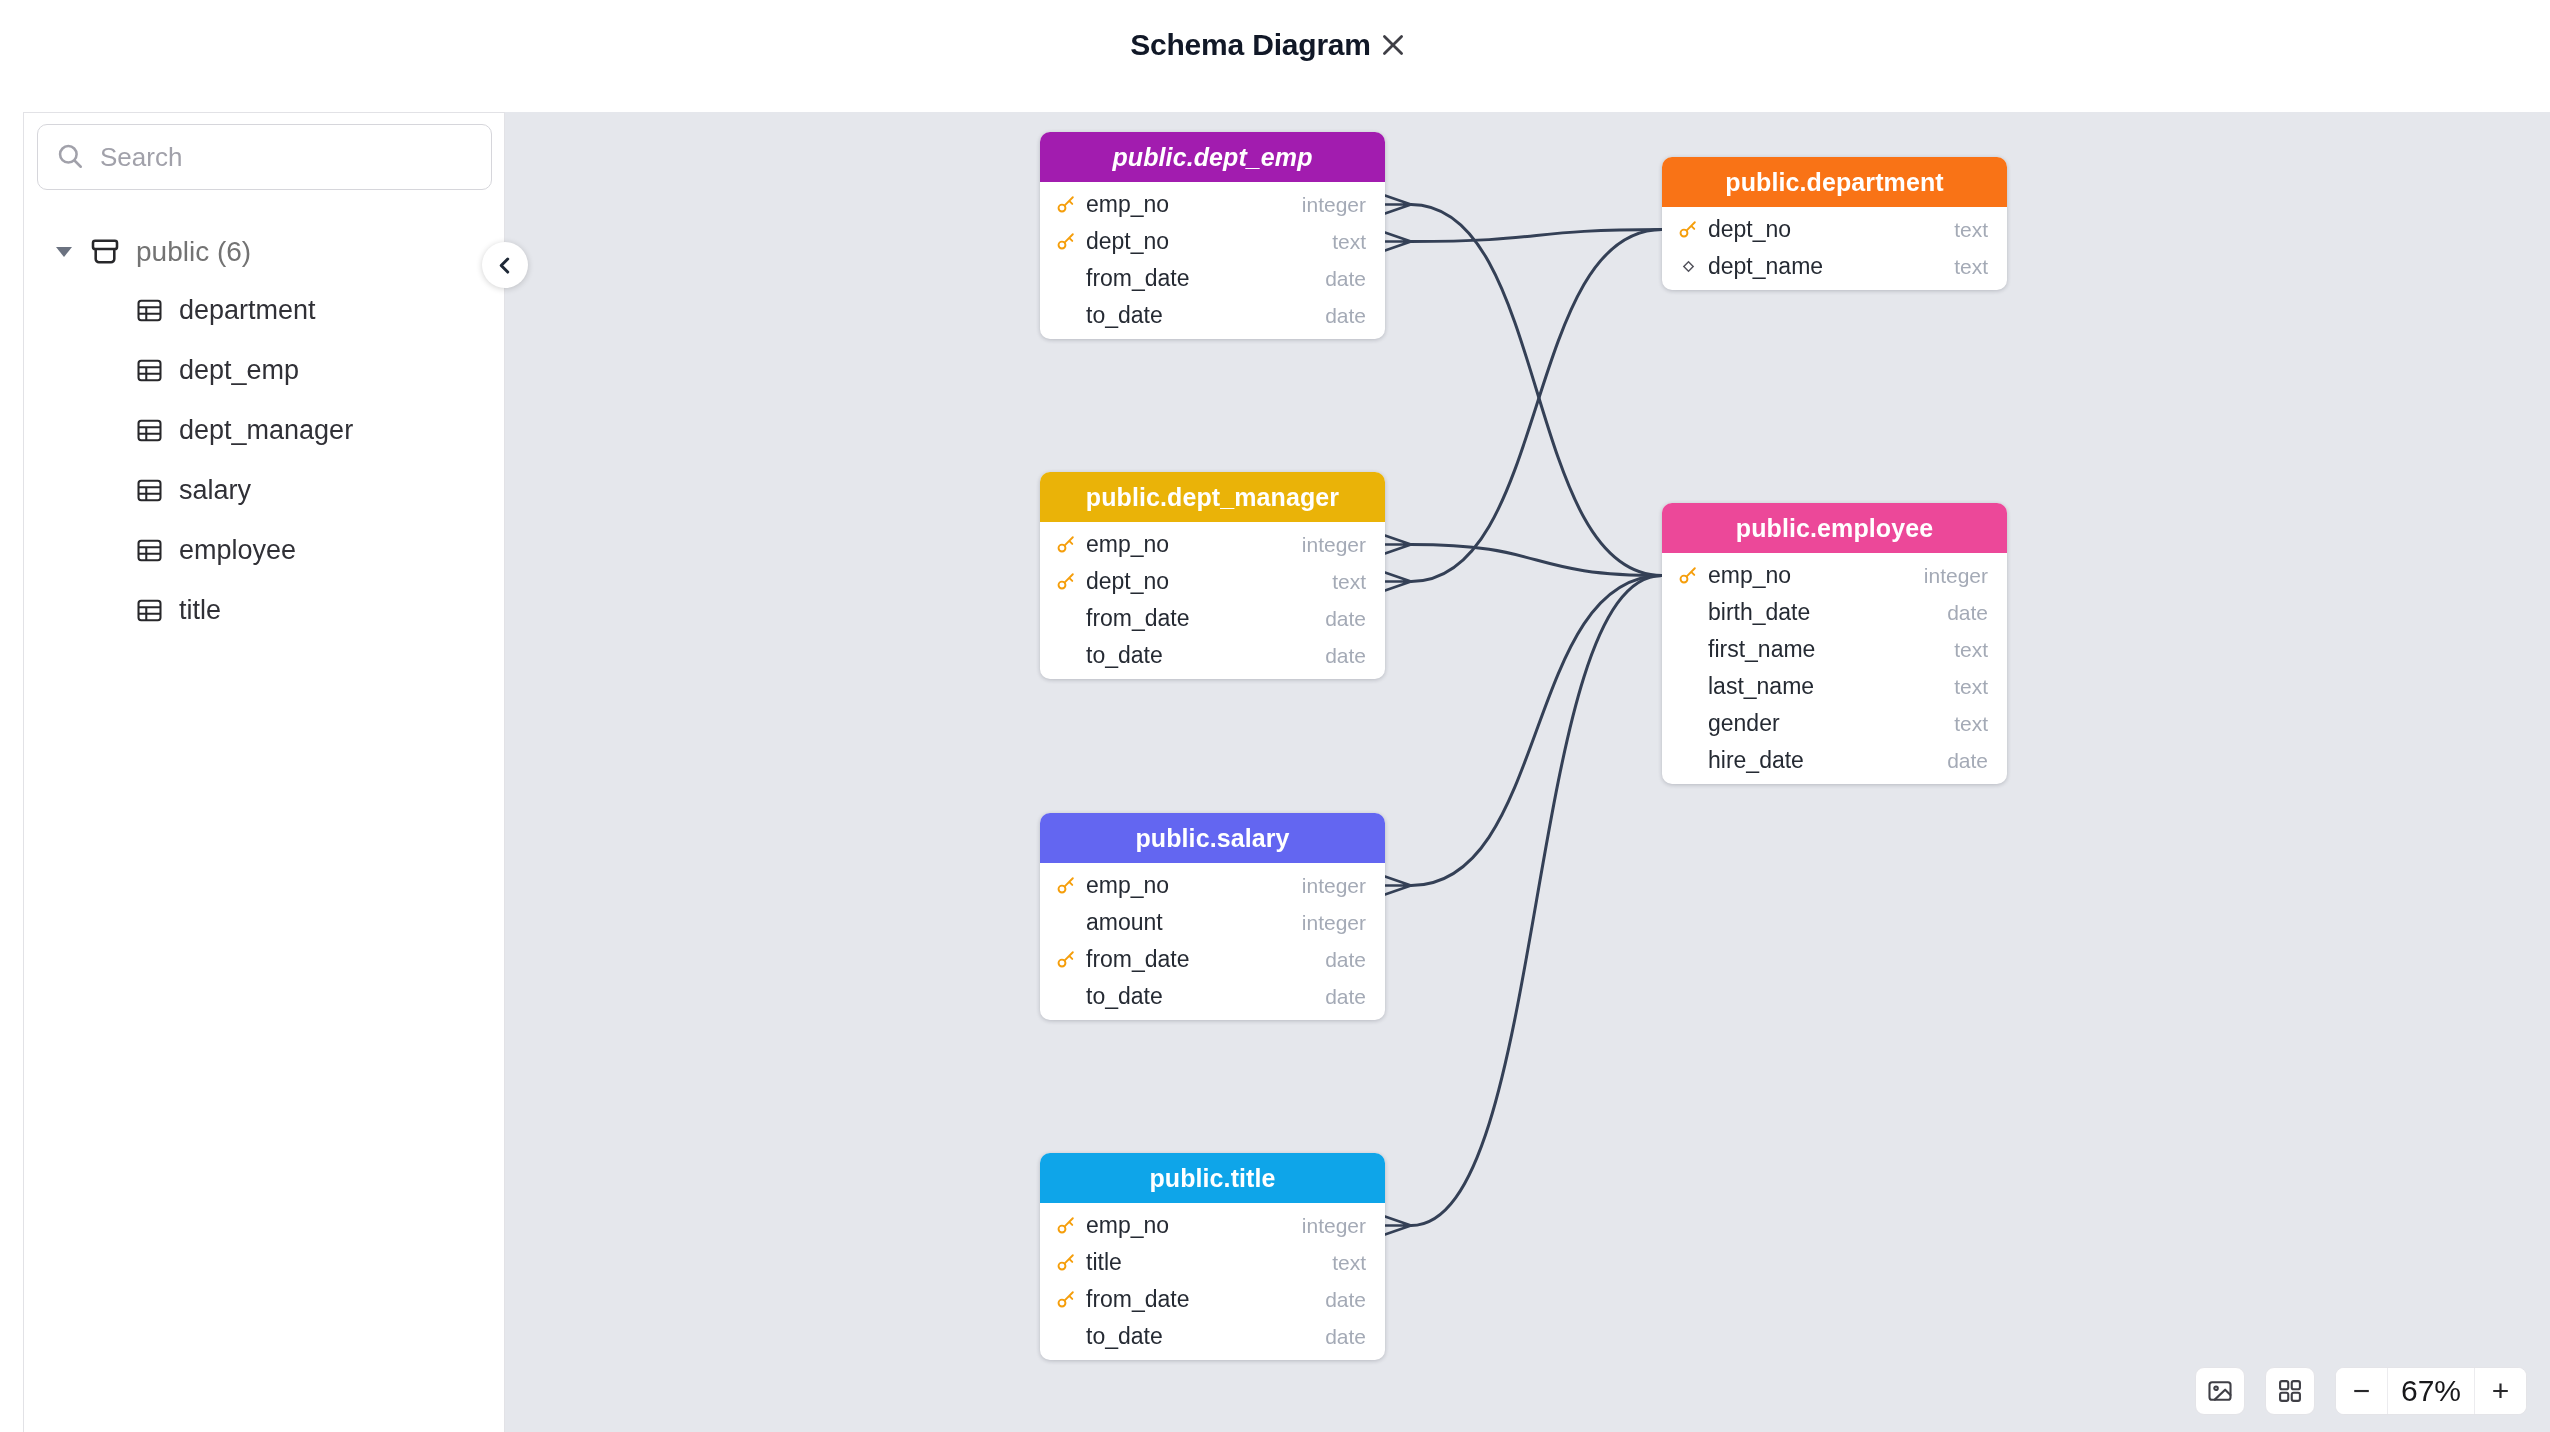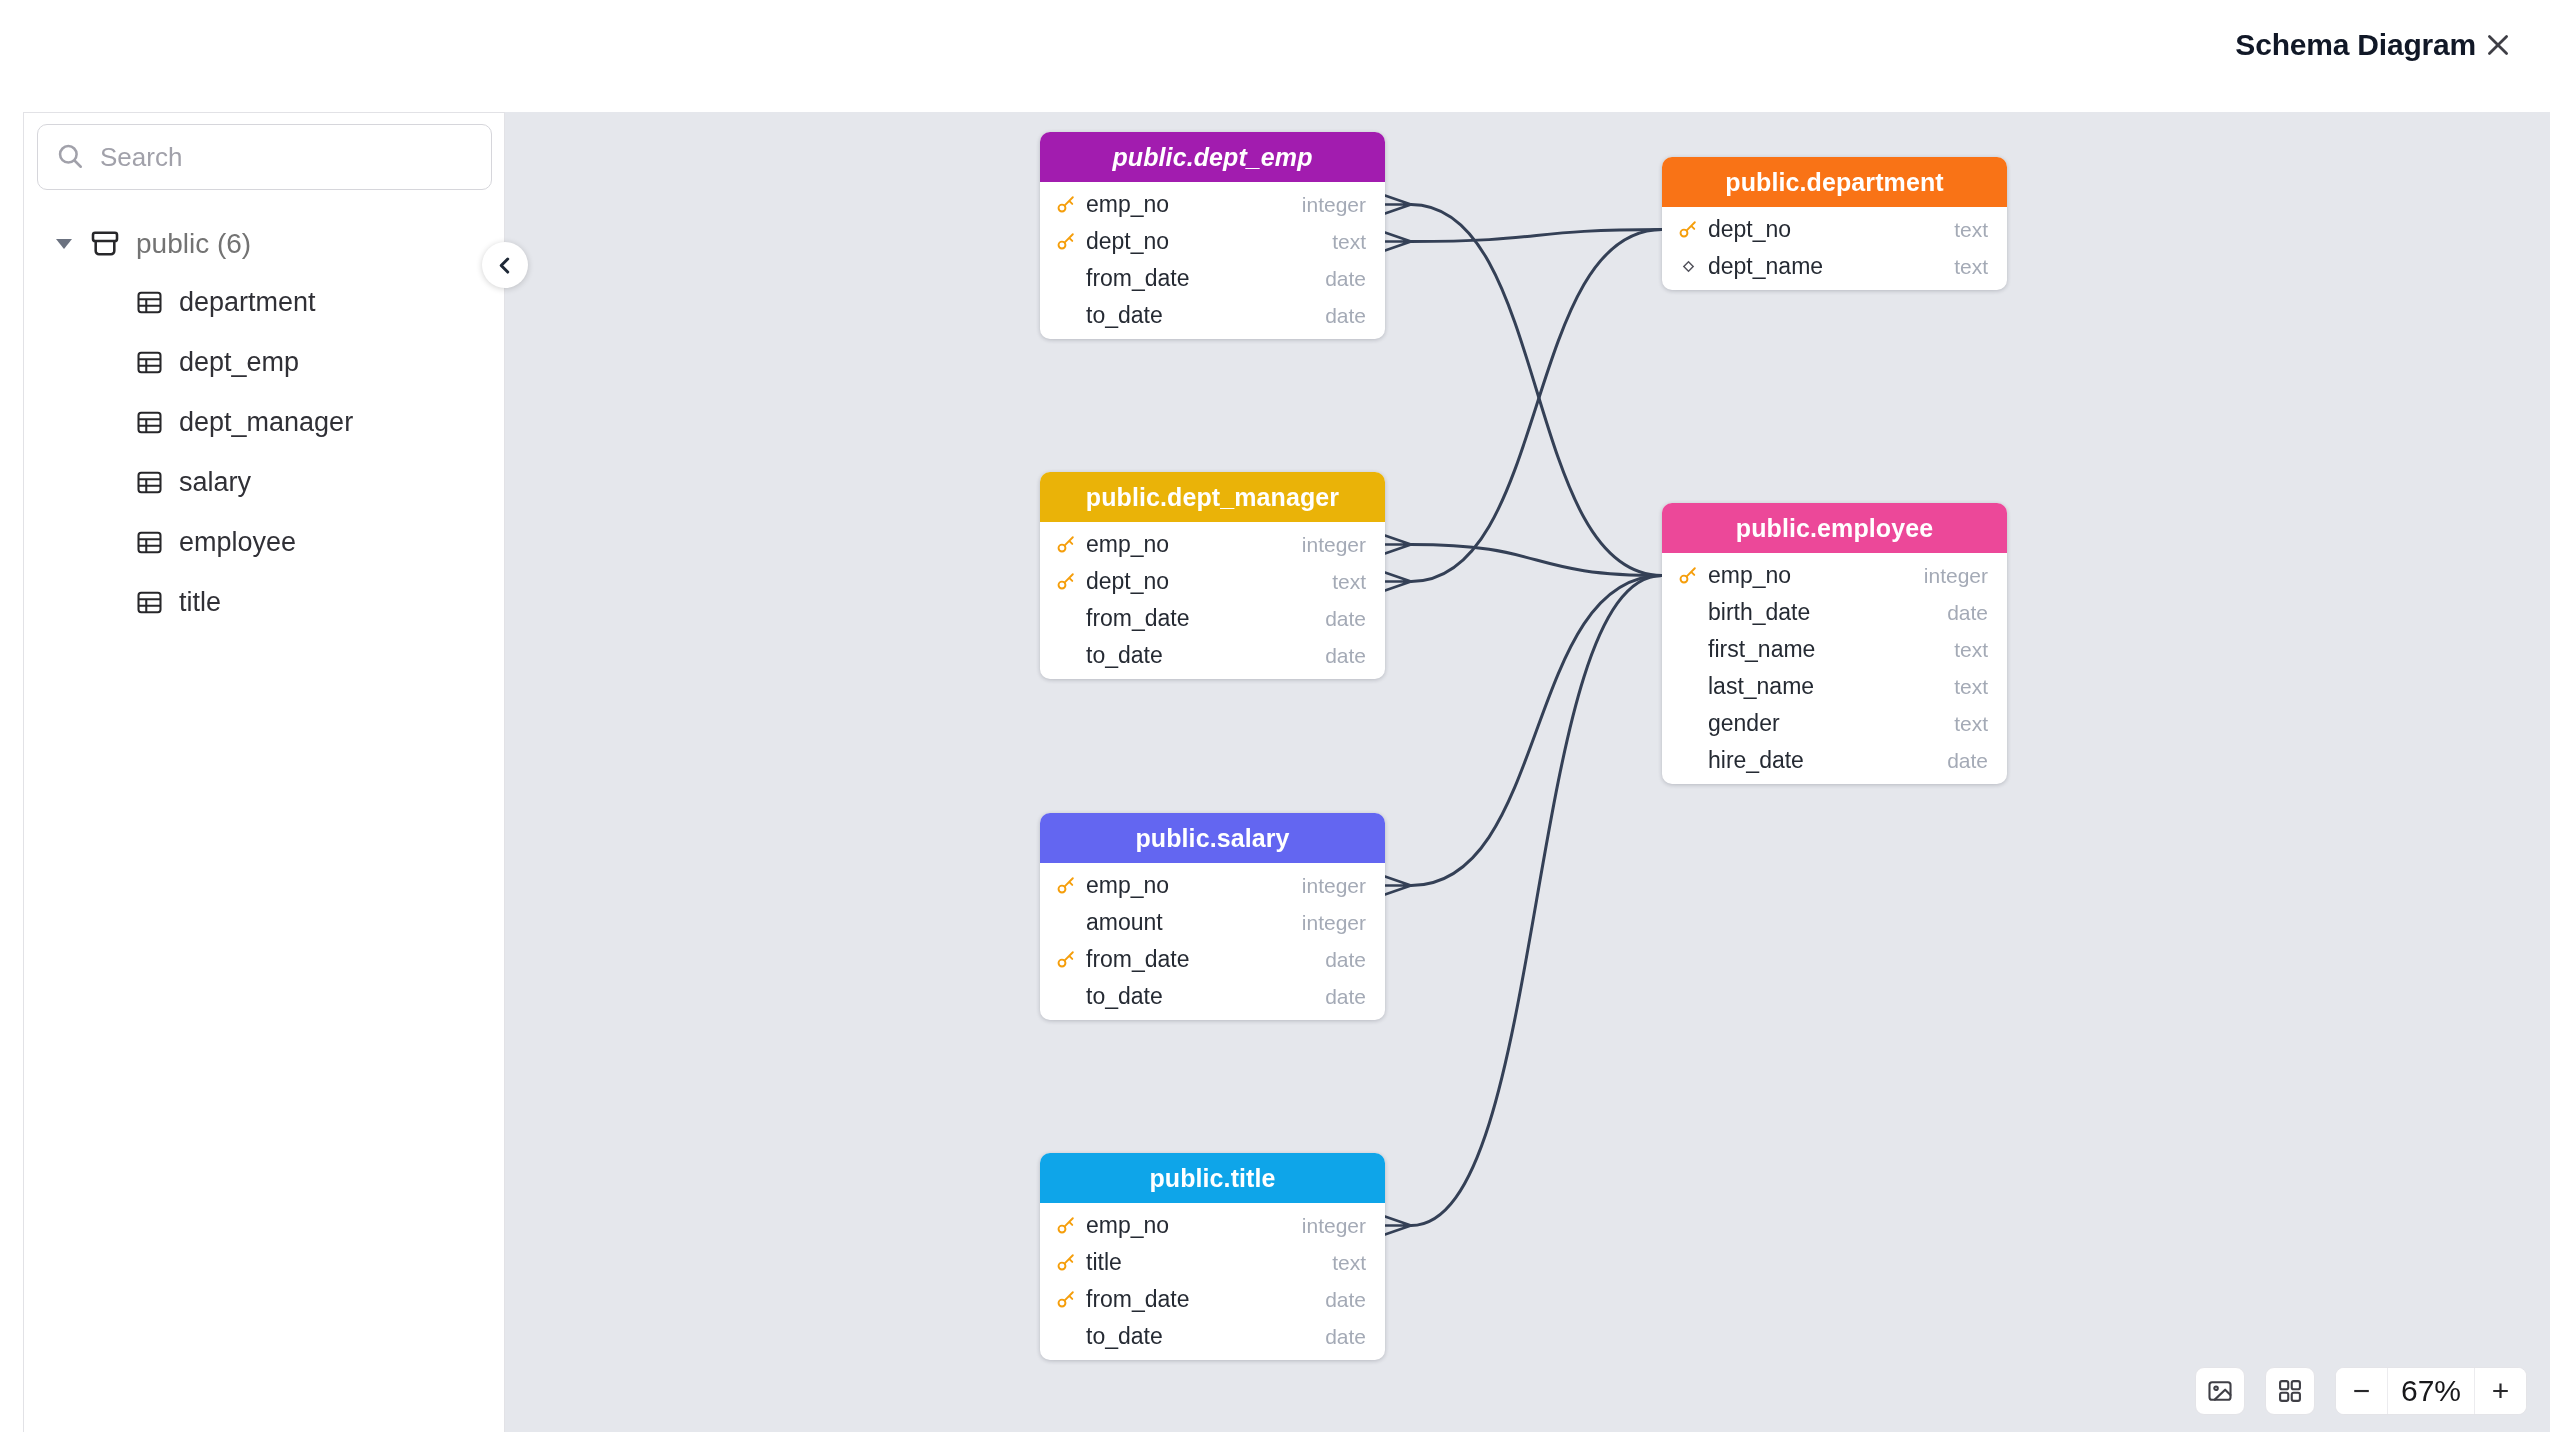--- a/index.html
+++ b/index.html
@@ -1,30 +1,30 @@
 <!DOCTYPE html>
 <html><head>
 <meta charset="utf-8">
 <style>
   * { margin:0; padding:0; box-sizing:border-box; }
   html,body { width:2550px; height:1432px; overflow:hidden; background:#ffffff;
     font-family:"Liberation Sans", sans-serif; }
 
   
   .hdr { position:absolute; left:0; top:0; right:0; height:90px; background:#fff;
-    display:flex; align-items:center; justify-content:flex-end; padding:0 30px 0 25px; }
+    display:flex; align-items:center; justify-content:center; padding:0 30px 0 25px; }
   .hdr h1 { font-size:30px; font-weight:600; color:#111827; letter-spacing:-0.2px; }
   .close-btn { width:44px; height:44px; display:flex; align-items:center; justify-content:center;
     cursor:pointer; border:none; background:transparent; }
 
   
   .content { position:absolute; top:112px; left:0; right:0; bottom:0; }
   .sidebar { position:absolute; left:23px; top:0; width:482px; height:100%;
     background:#fff; border:1px solid #e2e2e6; border-bottom:none; }
-  .search-wrap { position:relative; margin:11px 12px 4px 13px; }
+  .search-wrap { position:relative; margin:11px 12px 12px 13px; }
   .search-wrap svg { position:absolute; left:18px; top:17px; }
   .search-input { width:100%; height:66px; border:1.5px solid #d6d6db; border-radius:10px;
     padding:0 16px 0 62px; font-size:26px; color:#27272a; outline:none; background:#fff;
     font-family:"Liberation Sans", sans-serif; }
   .search-input::placeholder { color:#a1a1aa; }
 
   .tree { padding-top:22px; }
   .tree-schema { display:flex; align-items:center; gap:13px; padding-left:32px; height:56px; cursor:pointer; }
   .caret-down { width:0; height:0; border-left:8px solid transparent; border-right:8px solid transparent;
     border-top:10px solid #6b7280; margin-right:2px; }

